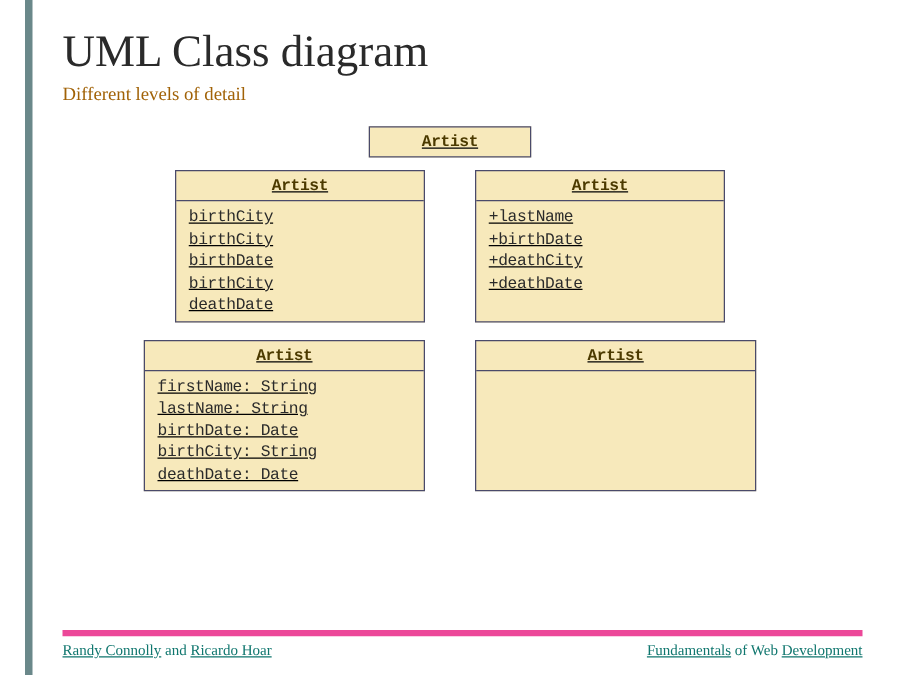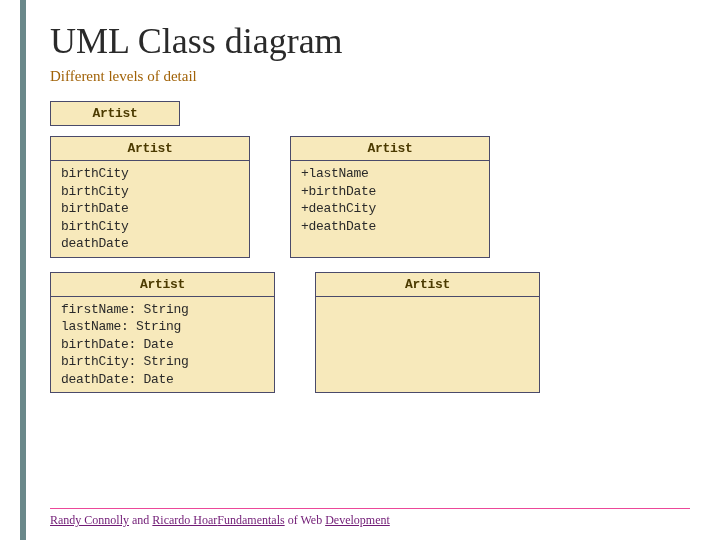--- a/index.html
+++ b/index.html
@@ -27,21 +27,22 @@
     }
     .subtitle {
       font-size: 15px;
       color: #a16207;
       margin-bottom: 16px;
     }
     .diagram-area {
       width: 100%;
       display: flex;
       flex-direction: column;
-      align-items: flex-start;
+      align-items: center;
+      text-decoration: underline;
     }
     .top-row {
       display: flex;
       justify-content: center;
       margin-bottom: 10px;
     }
     .pair-row {
       display: flex;
       justify-content: center;
       gap: 40px;
@@ -69,26 +70,26 @@
       padding: 4px 10px;
       line-height: 1.35;
       color: #2a2a2a;
     }
     .uml-row { white-space: pre; }
     .footer {
       position: absolute;
       left: 50px;
       right: 30px;
       bottom: 12px;
-      border-top: 1px solid #ec4899;
+      border-top: 5px solid #ec4899;
       padding-top: 4px;
       display: flex;
-      justify-content: flex-start;
+      justify-content: space-between;
       font-size: 12px;
-      color: #701a75;
+      color: #0f766e;
       font-family: Georgia, serif;
     }
     .footer .u { text-decoration: underline; }
   </style>
 </head>
 <body>
 
 <div class="accent-bar"></div>
 
 <h1 class="title">UML Class diagram</h1>

